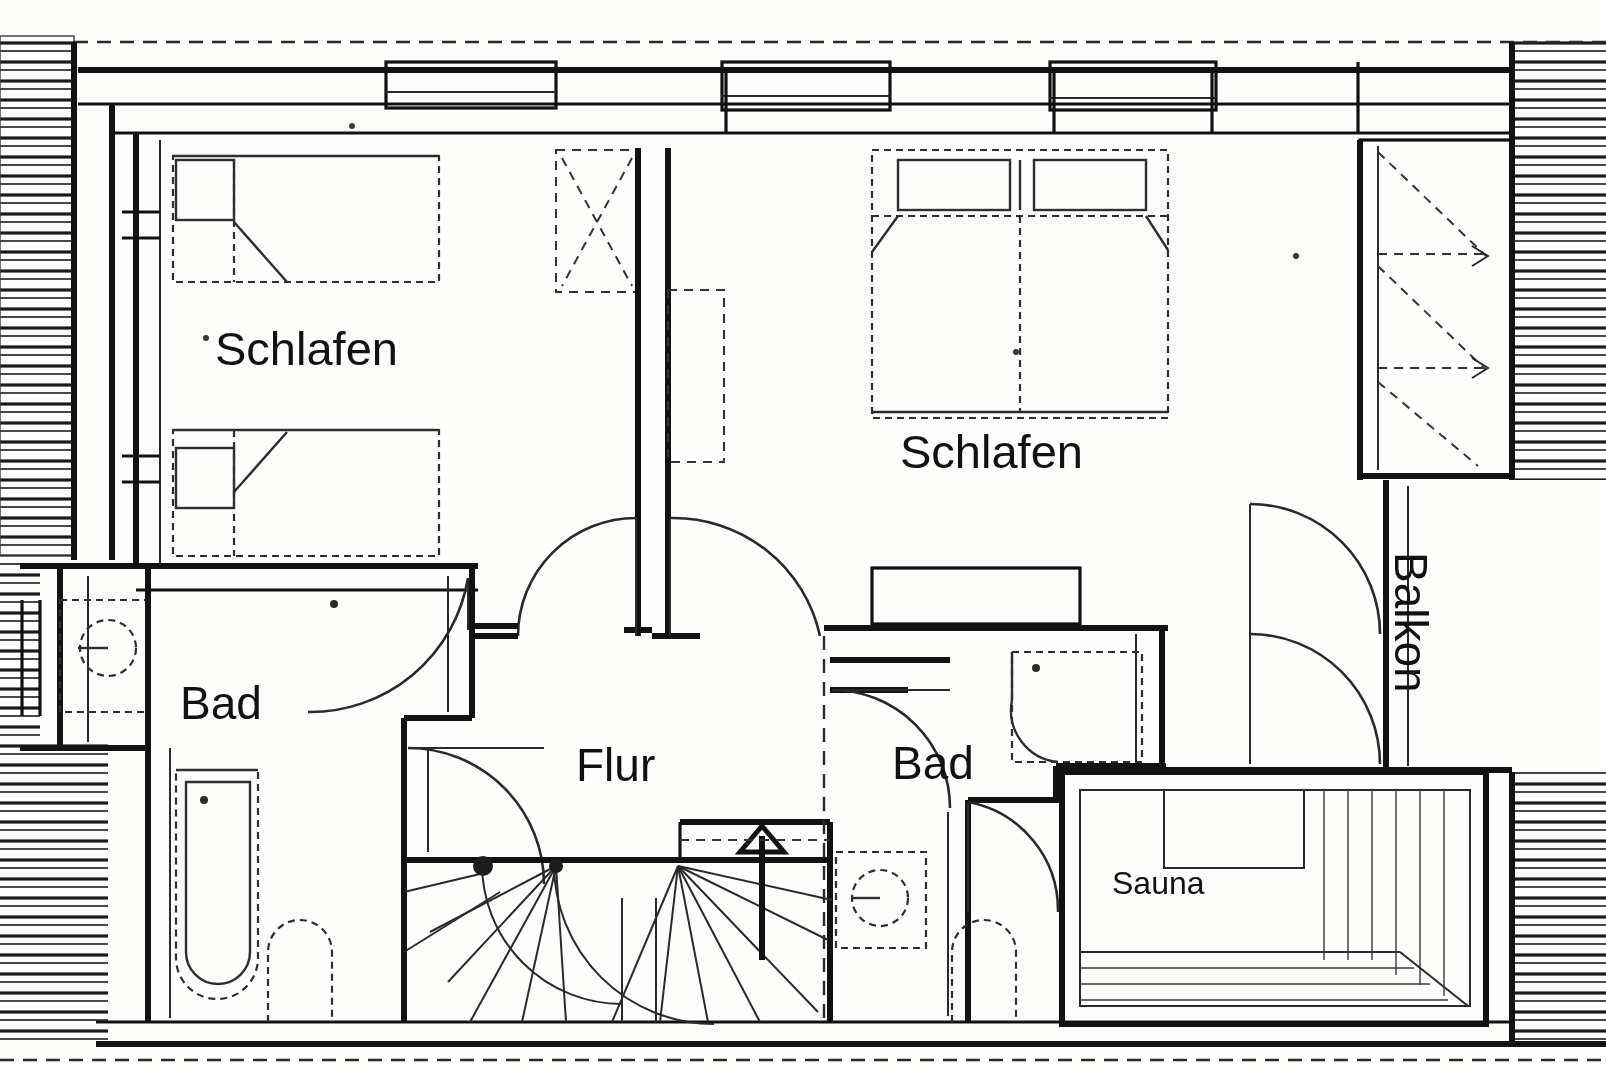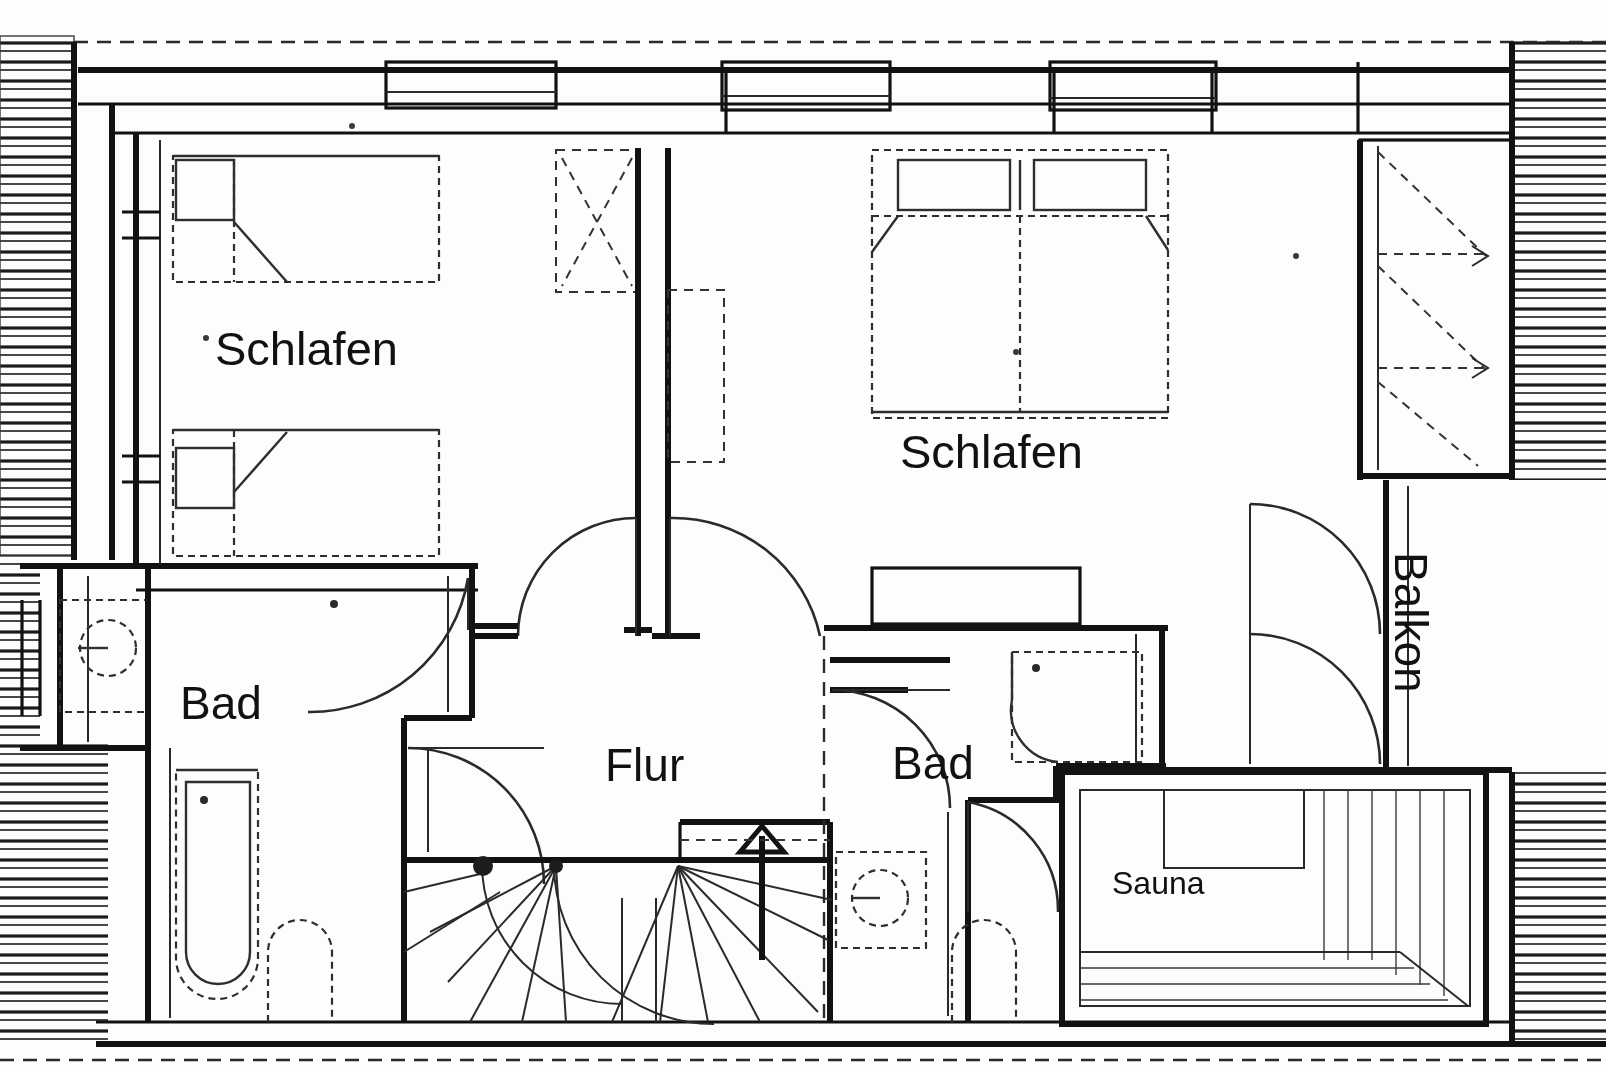--- a/index.html
+++ b/index.html
@@ -30,21 +30,21 @@
     font-family: "Liberation Sans", sans-serif;
     font-weight: 400;
     white-space: nowrap;
     letter-spacing: 0px;
     line-height: 1;
     user-select: none;
   }
   .label-schlafen-left { left: 215px; top: 325px; font-size: 47px; }
   .label-schlafen-right { left: 900px; top: 428px; font-size: 47px; }
   .label-bad-left { left: 180px; top: 680px; font-size: 46px; }
-  .label-flur { left: 576px; top: 742px; font-size: 46px; margin-left: 29px; }
+  .label-flur { left: 576px; top: 742px; font-size: 46px; }
   .label-bad-right { left: 892px; top: 740px; font-size: 46px; }
   .label-sauna { left: 1112px; top: 867px; font-size: 32px; }
   .label-balkon {
     left: 1434px; top: 552px; font-size: 46px;
     transform: rotate(90deg);
     transform-origin: left top;
   }
 </style>
 </head>
 <body>

